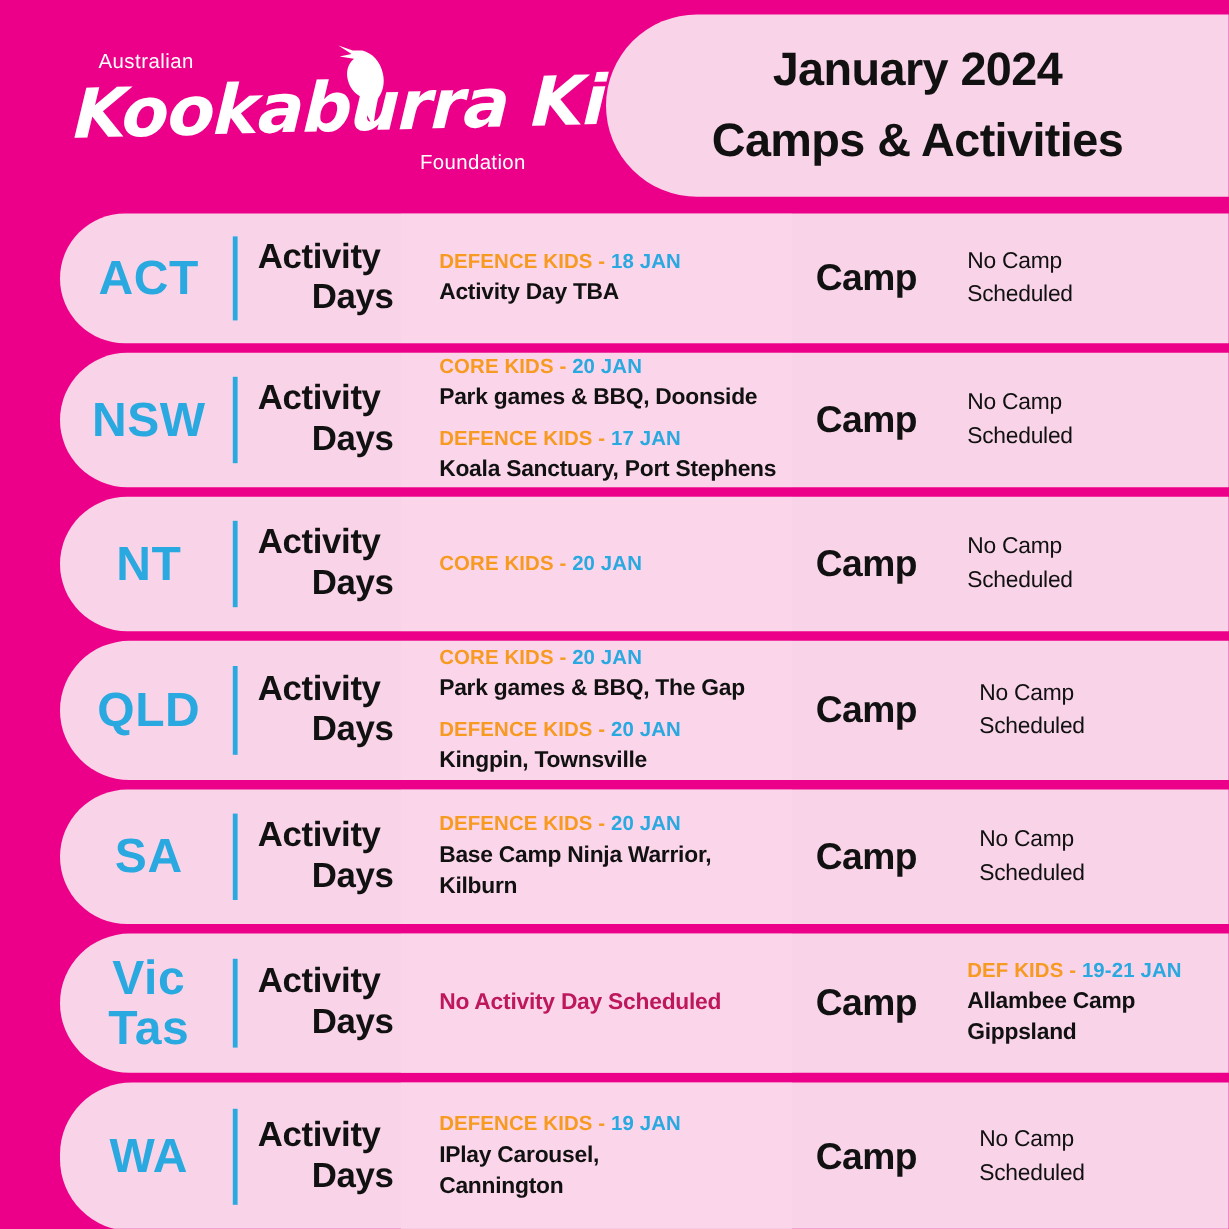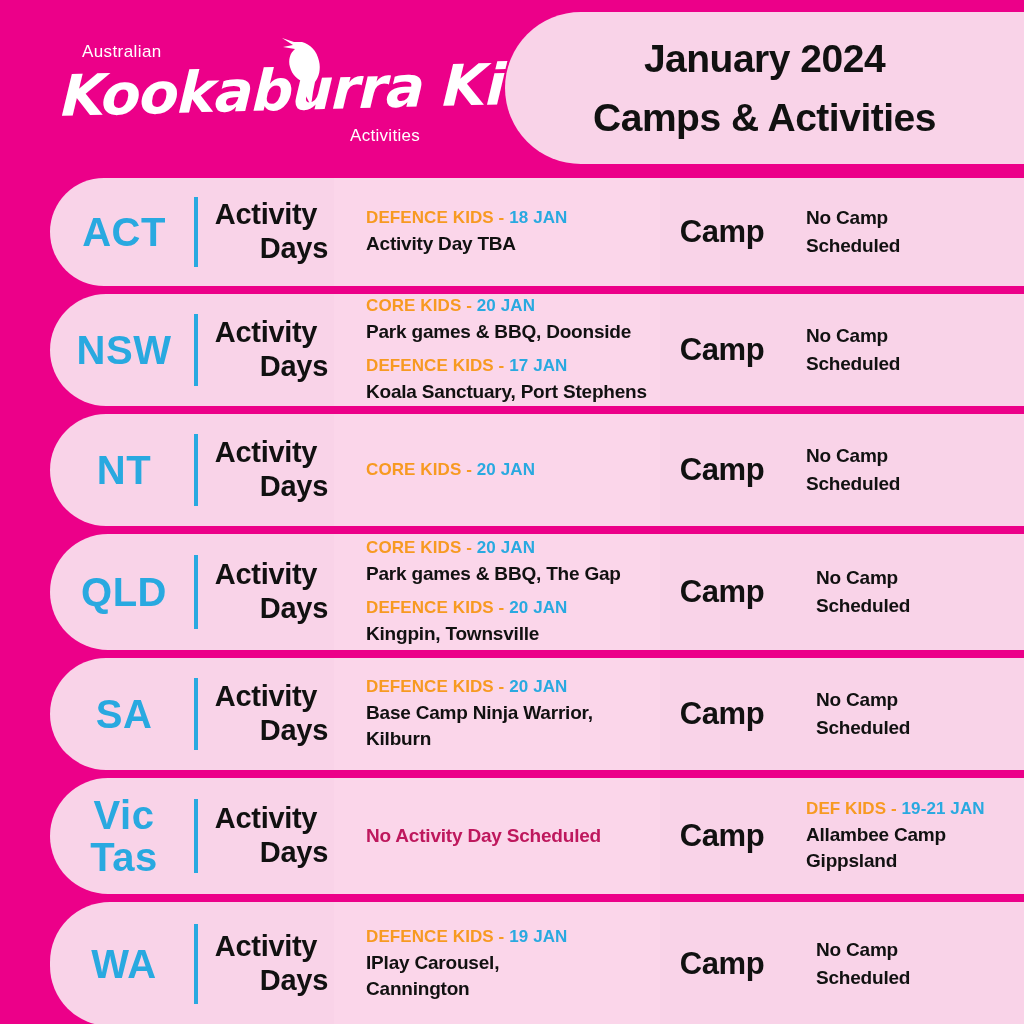--- a/index.html
+++ b/index.html
@@ -238,35 +238,35 @@
     padding-left: 22px;
     padding-right: 8px;
     gap: 2px;
   }
 
   .col-campdetail.indent { padding-left: 32px; }
 
   .camp-none {
     color: #111111;
     font-size: 19px;
-    font-weight: bold;
+    font-weight: normal;
     letter-spacing: -0.2px;
     line-height: 1.45;
     white-space: pre-line;
   }
 </style>
 </head>
 <body>
 
 <div class="header">
 
   <div class="logo-block">
     <div class="logo-australian">Australian</div>
     <div class="logo-word">Kookaburra Kids</div>
-    <div class="logo-foundation">Activities</div>
+    <div class="logo-foundation">Foundation</div>
     <svg class="logo-bird" viewBox="0 0 44 70">
       <path fill="#ffffff" d="M14 6 L2 2 L13 9 L3 11 L15 13 C10 17 8 24 10 31 C12 39 18 44 24 46 L26 60 L31 70 L33 56 L35 46 C39 41 41 33 39 25 C37 15 30 8 22 6 Z"></path>
     </svg>
   </div>
 
   <div class="header-pill">
     <div class="header-line">January 2024</div>
     <div class="header-line">Camps &amp; Activities</div>
   </div>
 </div>

